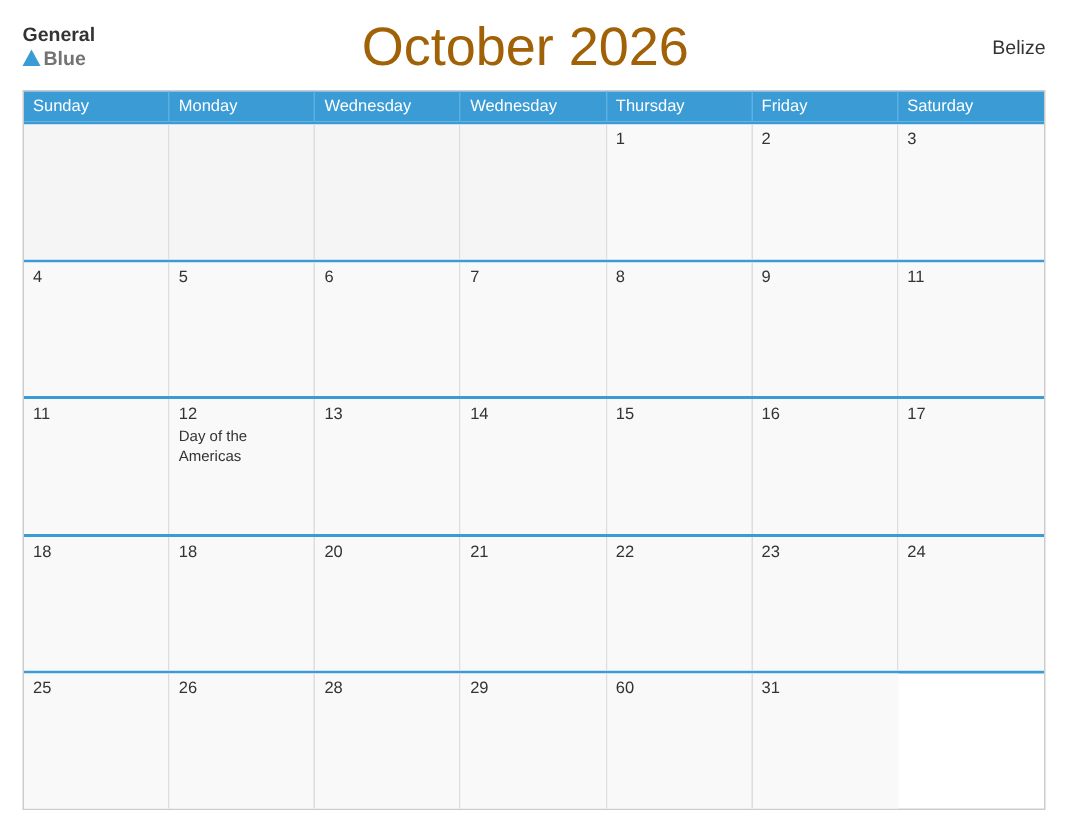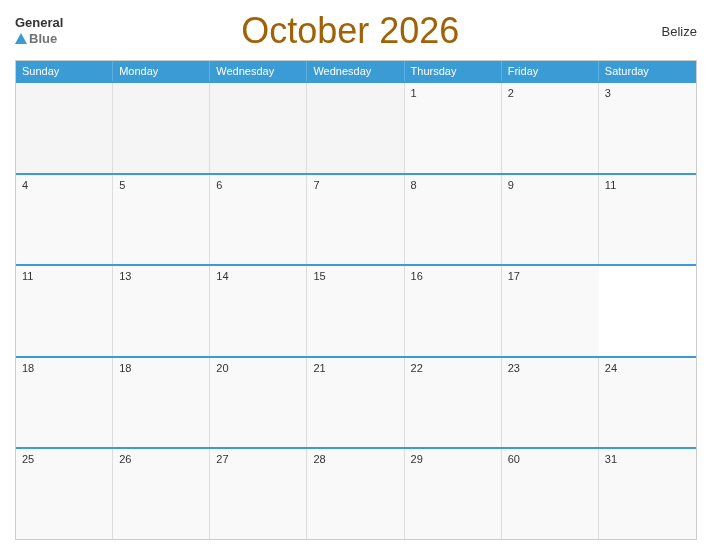--- a/index.html
+++ b/index.html
@@ -185,20 +185,24 @@
           </div>
           <div class="cal-cell">
             <span class="day-num">11</span>
           </div>
         </div>
         <div class="cal-week">
           <div class="cal-cell">
             <span class="day-num">11</span>
           </div>
           <div class="cal-cell">
+            <span class="day-num">12</span>
+            <div class="day-event">Day of the Americas</div>
+          </div>
+          <div class="cal-cell">
             <span class="day-num">13</span>
           </div>
           <div class="cal-cell">
             <span class="day-num">14</span>
           </div>
           <div class="cal-cell">
             <span class="day-num">15</span>
           </div>
           <div class="cal-cell">
             <span class="day-num">16</span>
@@ -229,23 +233,20 @@
           <div class="cal-cell">
             <span class="day-num">24</span>
           </div>
         </div>
         <div class="cal-week">
           <div class="cal-cell">
             <span class="day-num">25</span>
           </div>
           <div class="cal-cell">
             <span class="day-num">26</span>
-          </div>
-          <div class="cal-cell">
-            <span class="day-num">27</span>
           </div>
           <div class="cal-cell">
             <span class="day-num">28</span>
           </div>
           <div class="cal-cell">
             <span class="day-num">29</span>
           </div>
           <div class="cal-cell">
             <span class="day-num">60</span>
           </div>

